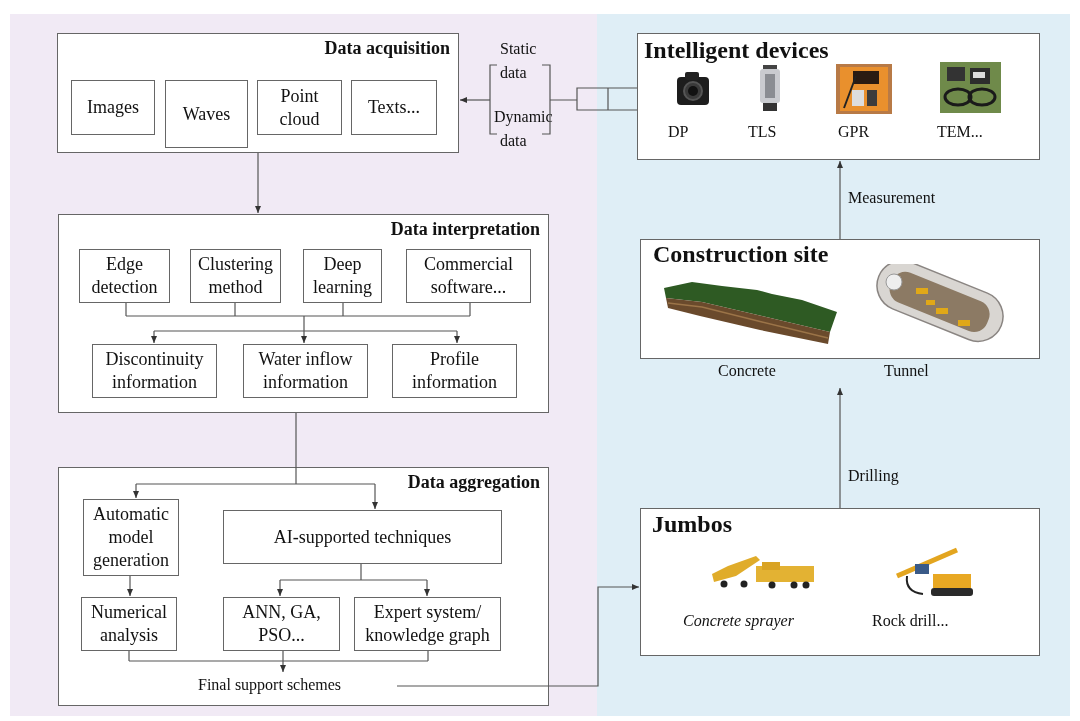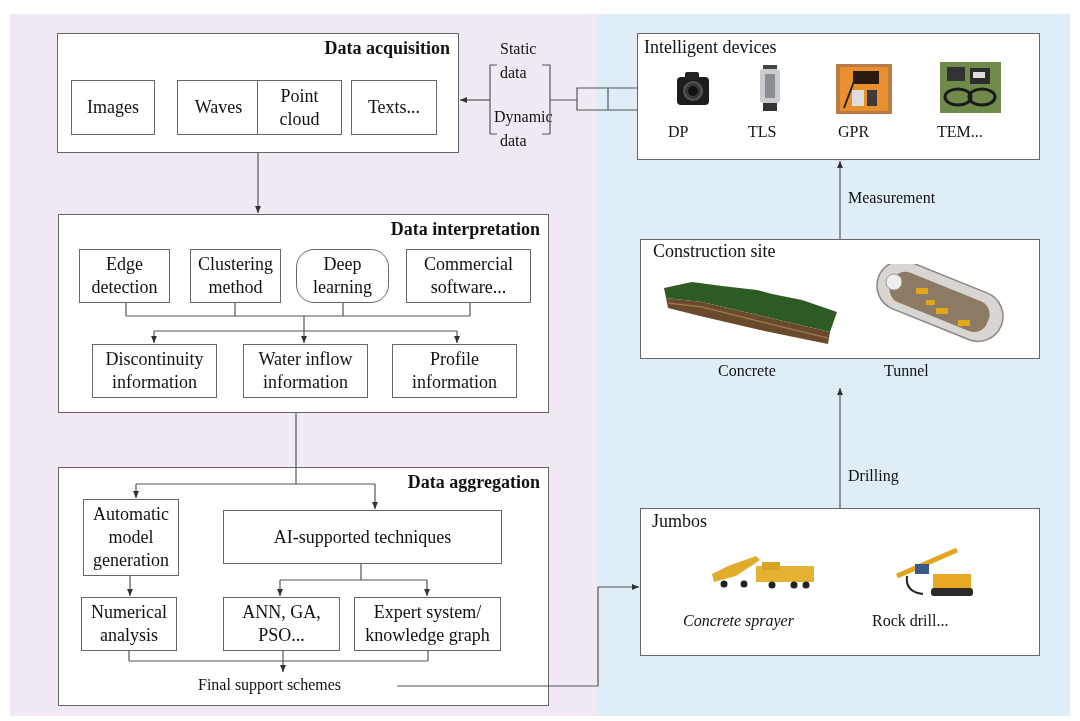--- a/index.html
+++ b/index.html
@@ -5,38 +5,38 @@
   html, body { margin: 0; padding: 0; background: #ffffff; }
   body { width: 1080px; height: 721px; position: relative; overflow: hidden;
          font-family: "Liberation Serif", serif; color: #111; }
   .panel-left { position: absolute; left: 10px; top: 14px; width: 587px; height: 702px; background: #f1eaf5; }
   .panel-right { position: absolute; left: 597px; top: 14px; width: 473px; height: 702px; background: #dfeef6; }
   .box { position: absolute; background: #fff; border: 1.3px solid #666; box-sizing: border-box; }
   .sub { position: absolute; background: #fff; border: 1.3px solid #666; box-sizing: border-box;
          display: flex; align-items: center; justify-content: center; text-align: center;
          font-size: 18px; line-height: 23px; }
   .title-bold { position: absolute; font-weight: bold; font-size: 18px; right: 8px; top: 4px; }
-  .title-plain { position: absolute; font-size: 18px; left: 6px; top: 3px; }
+  .title-plain { position: absolute; font-size: 24px; left: 6px; top: 3px; font-weight: bold; }
   .lbl { position: absolute; font-size: 16px; text-align: left; line-height: 24px; white-space: nowrap; }
   svg.wires { position: absolute; left: 0; top: 0; width: 1080px; height: 721px; pointer-events: none; }
   .pic { position: absolute; }
 </style>
 </head>
 <body>
 
 <div class="panel-left"></div>
 <div class="panel-right"></div>
 
 <div class="box" style="left:57px;top:33px;width:402px;height:120px;">
   <div class="title-bold">Data acquisition</div>
 </div>
 <div class="sub" style="left:71px;top:80px;width:84px;height:55px;">
     <span>Images</span>
   </div>
-<div class="sub" style="left:165px;top:80px;width:83px;height:55px;margin-left:12px;">
+<div class="sub" style="left:165px;top:80px;width:83px;height:68px;">
     <span>Waves</span>
   </div>
 <div class="sub" style="left:257px;top:80px;width:85px;height:55px;white-space:pre-line;"><span style="white-space:pre-line;">Point
 cloud</span></div>
 <div class="sub" style="left:351px;top:80px;width:86px;height:55px;">
     <span>Texts...</span>
   </div>
 
 <div class="lbl" style="left:500px;top:37px;width:60px;">Static</div>
 <div class="lbl" style="left:500px;top:61px;width:60px;">data</div>
@@ -47,21 +47,21 @@
   <div class="title-bold">Data interpretation</div>
 </div>
 <div class="sub" style="left:79px;top:249px;width:91px;height:54px;">
     <span style="white-space:pre-line;">Edge
 detection</span>
   </div>
 <div class="sub" style="left:190px;top:249px;width:91px;height:54px;">
     <span style="white-space:pre-line;">Clustering
 method</span>
   </div>
-<div class="sub" style="left:296px;top:249px;width:93px;height:54px;border-radius:18px;">
+<div class="sub" style="left:303px;top:249px;width:79px;height:54px;">
     <span style="white-space:pre-line;">Deep
 learning</span>
   </div>
 <div class="sub" style="left:406px;top:249px;width:125px;height:54px;">
     <span style="white-space:pre-line;">Commercial
 software...</span>
   </div>
 
 <div class="sub" style="left:92px;top:344px;width:125px;height:54px;">
     <span style="white-space:pre-line;">Discontinuity

